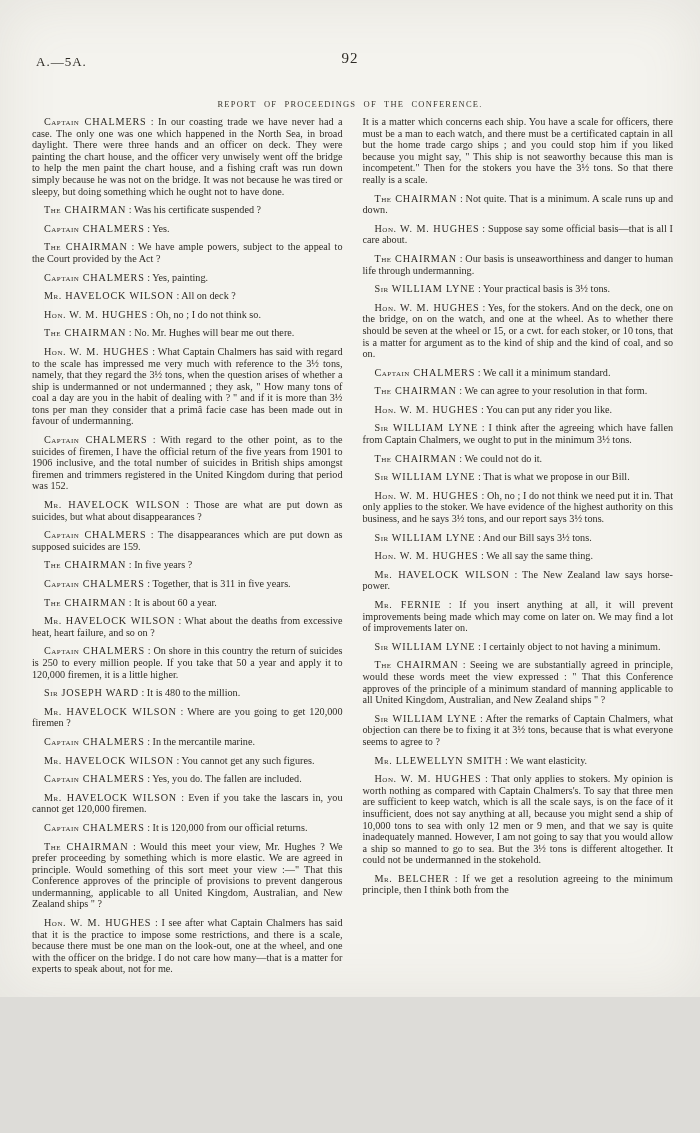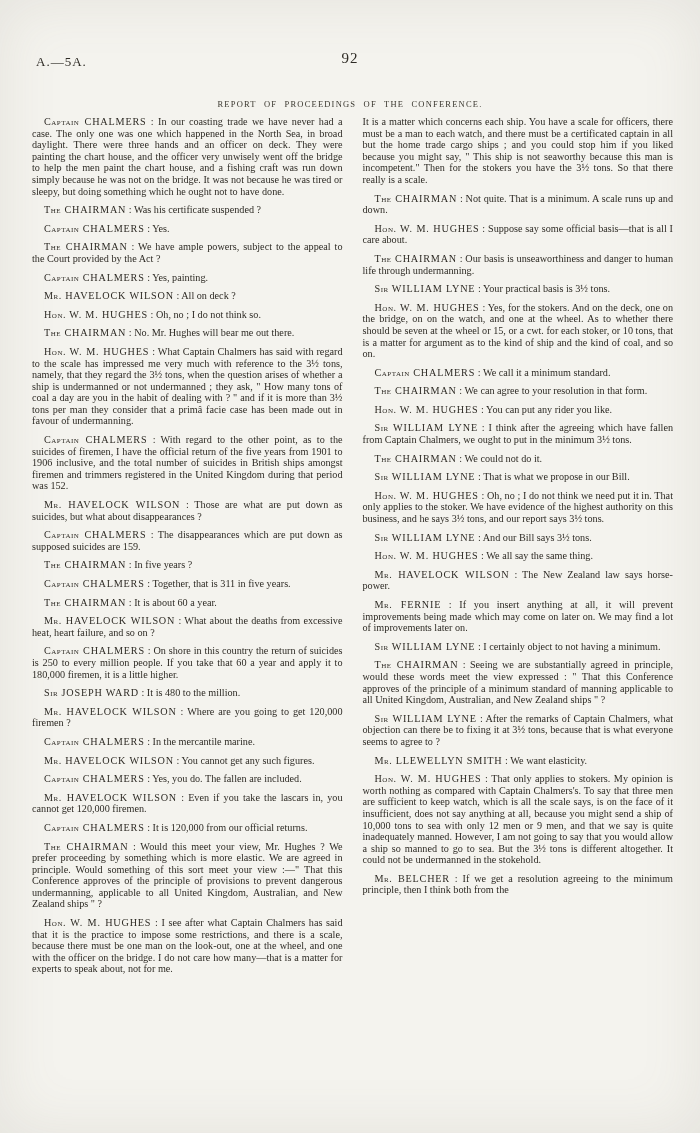--- a/index.html
+++ b/index.html
@@ -1,18 +1,18 @@
 <!DOCTYPE html>
 <html><head>
 <meta charset="utf-8">
 <style>
   html,body { margin:0; padding:0; background:#dddcd8; }
   .page {
     position:relative;
-    width:700px; height:1133px;
+    width:700px; height:997px;
     margin:0 auto;
     background:#f4f3ee;
     color:#2e2b25;
     font-family:"Liberation Serif", serif;
     overflow:hidden;
     box-shadow: inset 0 0 60px rgba(120,115,100,0.12);
   }
   .doc-ref {
     position:absolute; left:36px; top:54px;
     font-size:13px; letter-spacing:1px;
@@ -81,21 +81,21 @@
   <p class="speech"><span class="sp-title">Captain</span><span class="sp-name"> CHALMERS</span><span class="sp-sep"> : </span><span class="sp-text">The disappearances which are put down as supposed suicides are 159.</span></p>
 
   <p class="speech"><span class="sp-title">The</span><span class="sp-name"> CHAIRMAN</span><span class="sp-sep"> : </span><span class="sp-text">In five years ?</span></p>
 
   <p class="speech"><span class="sp-title">Captain</span><span class="sp-name"> CHALMERS</span><span class="sp-sep"> : </span><span class="sp-text">Together, that is 311 in five years.</span></p>
 
   <p class="speech"><span class="sp-title">The</span><span class="sp-name"> CHAIRMAN</span><span class="sp-sep"> : </span><span class="sp-text">It is about 60 a year.</span></p>
 
   <p class="speech"><span class="sp-title">Mr.</span><span class="sp-name"> HAVELOCK WILSON</span><span class="sp-sep"> : </span><span class="sp-text">What about the deaths from excessive heat, heart failure, and so on ?</span></p>
 
-  <p class="speech"><span class="sp-title">Captain</span><span class="sp-name"> CHALMERS</span><span class="sp-sep"> : </span><span class="sp-text">On shore in this country the return of suicides is 250 to every million people. If you take that 60 a year and apply it to 180,000 firemen, it is a little higher.</span></p>
+  <p class="speech"><span class="sp-title">Captain</span><span class="sp-name"> CHALMERS</span><span class="sp-sep"> : </span><span class="sp-text">On shore in this country the return of suicides is 250 to every million people. If you take that 50 a year and apply it to 120,000 firemen, it is a little higher.</span></p>
 
   <p class="speech"><span class="sp-title">Sir</span><span class="sp-name"> JOSEPH WARD</span><span class="sp-sep"> : </span><span class="sp-text">It is 480 to the million.</span></p>
 
   <p class="speech"><span class="sp-title">Mr.</span><span class="sp-name"> HAVELOCK WILSON</span><span class="sp-sep"> : </span><span class="sp-text">Where are you going to get 120,000 firemen ?</span></p>
 
   <p class="speech"><span class="sp-title">Captain</span><span class="sp-name"> CHALMERS</span><span class="sp-sep"> : </span><span class="sp-text">In the mercantile marine.</span></p>
 
   <p class="speech"><span class="sp-title">Mr.</span><span class="sp-name"> HAVELOCK WILSON</span><span class="sp-sep"> : </span><span class="sp-text">You cannot get any such figures.</span></p>
 
   <p class="speech"><span class="sp-title">Captain</span><span class="sp-name"> CHALMERS</span><span class="sp-sep"> : </span><span class="sp-text">Yes, you do. The fallen are included.</span></p>

